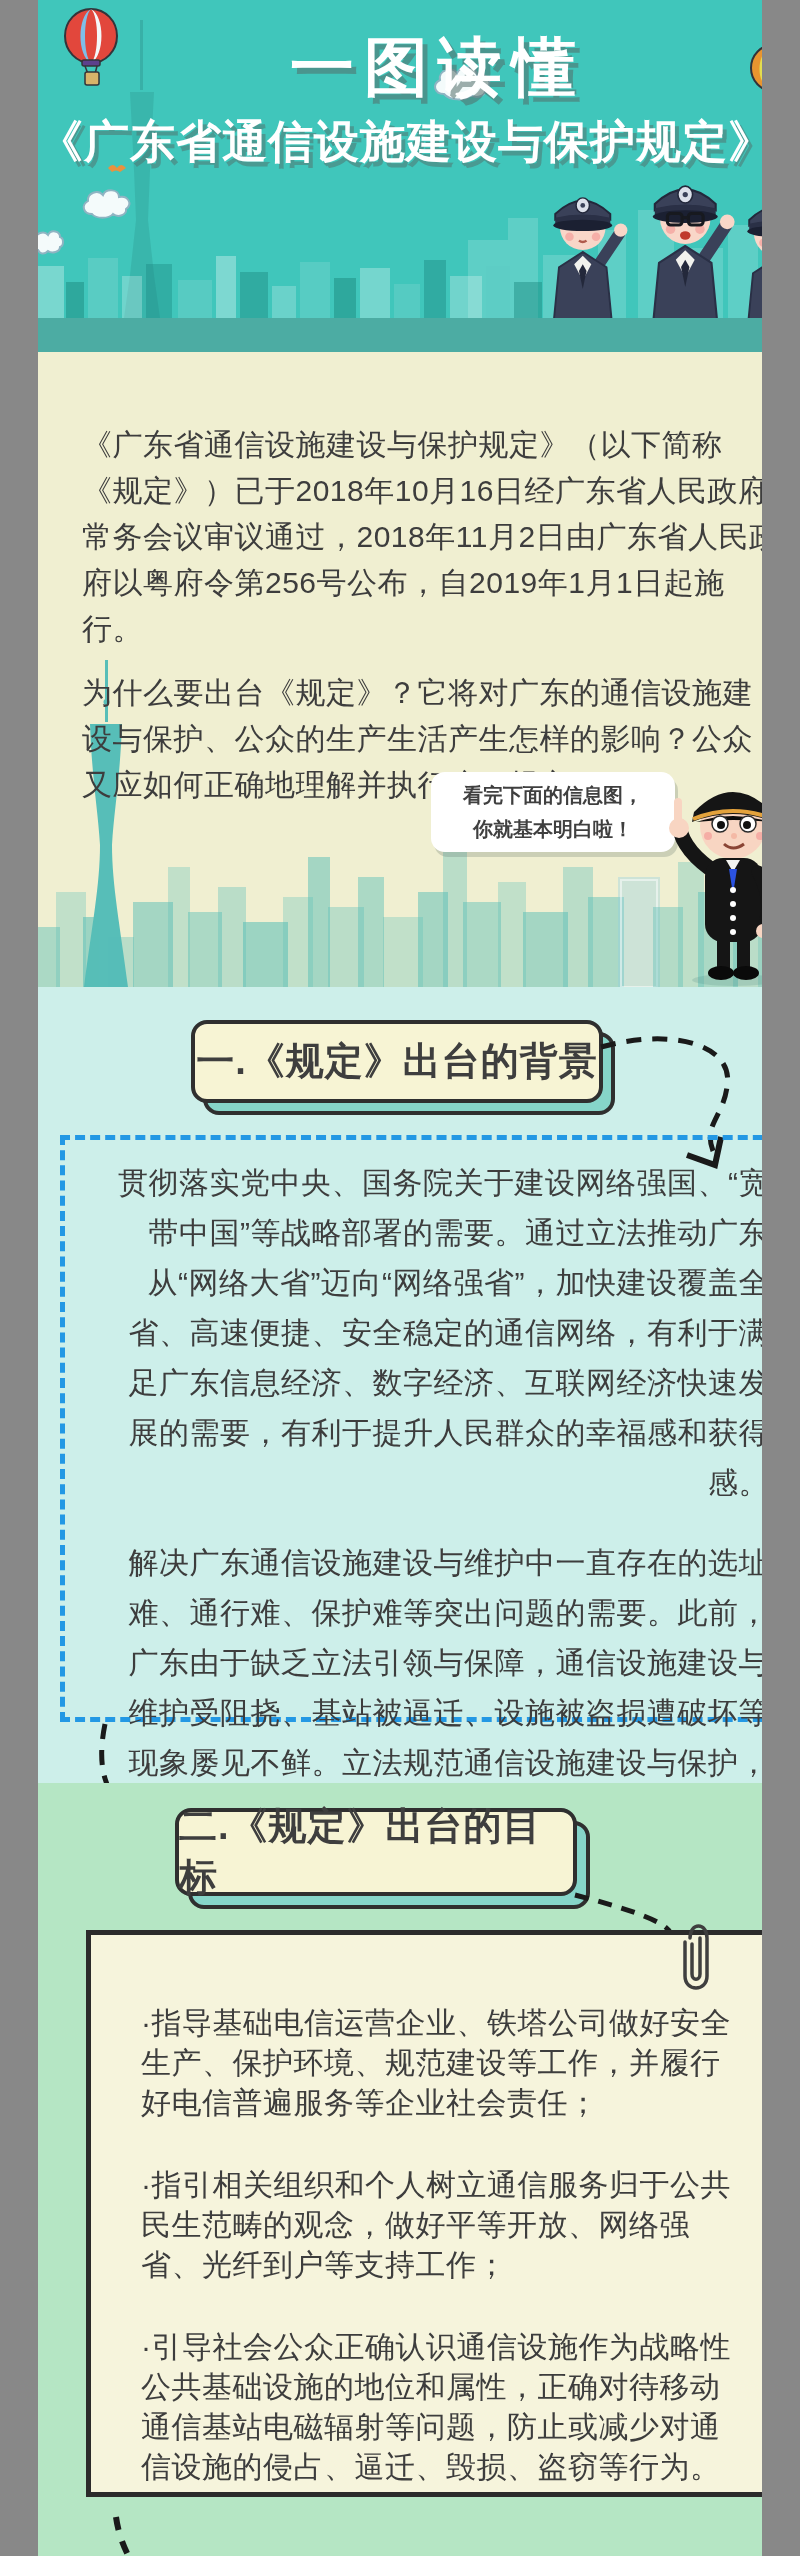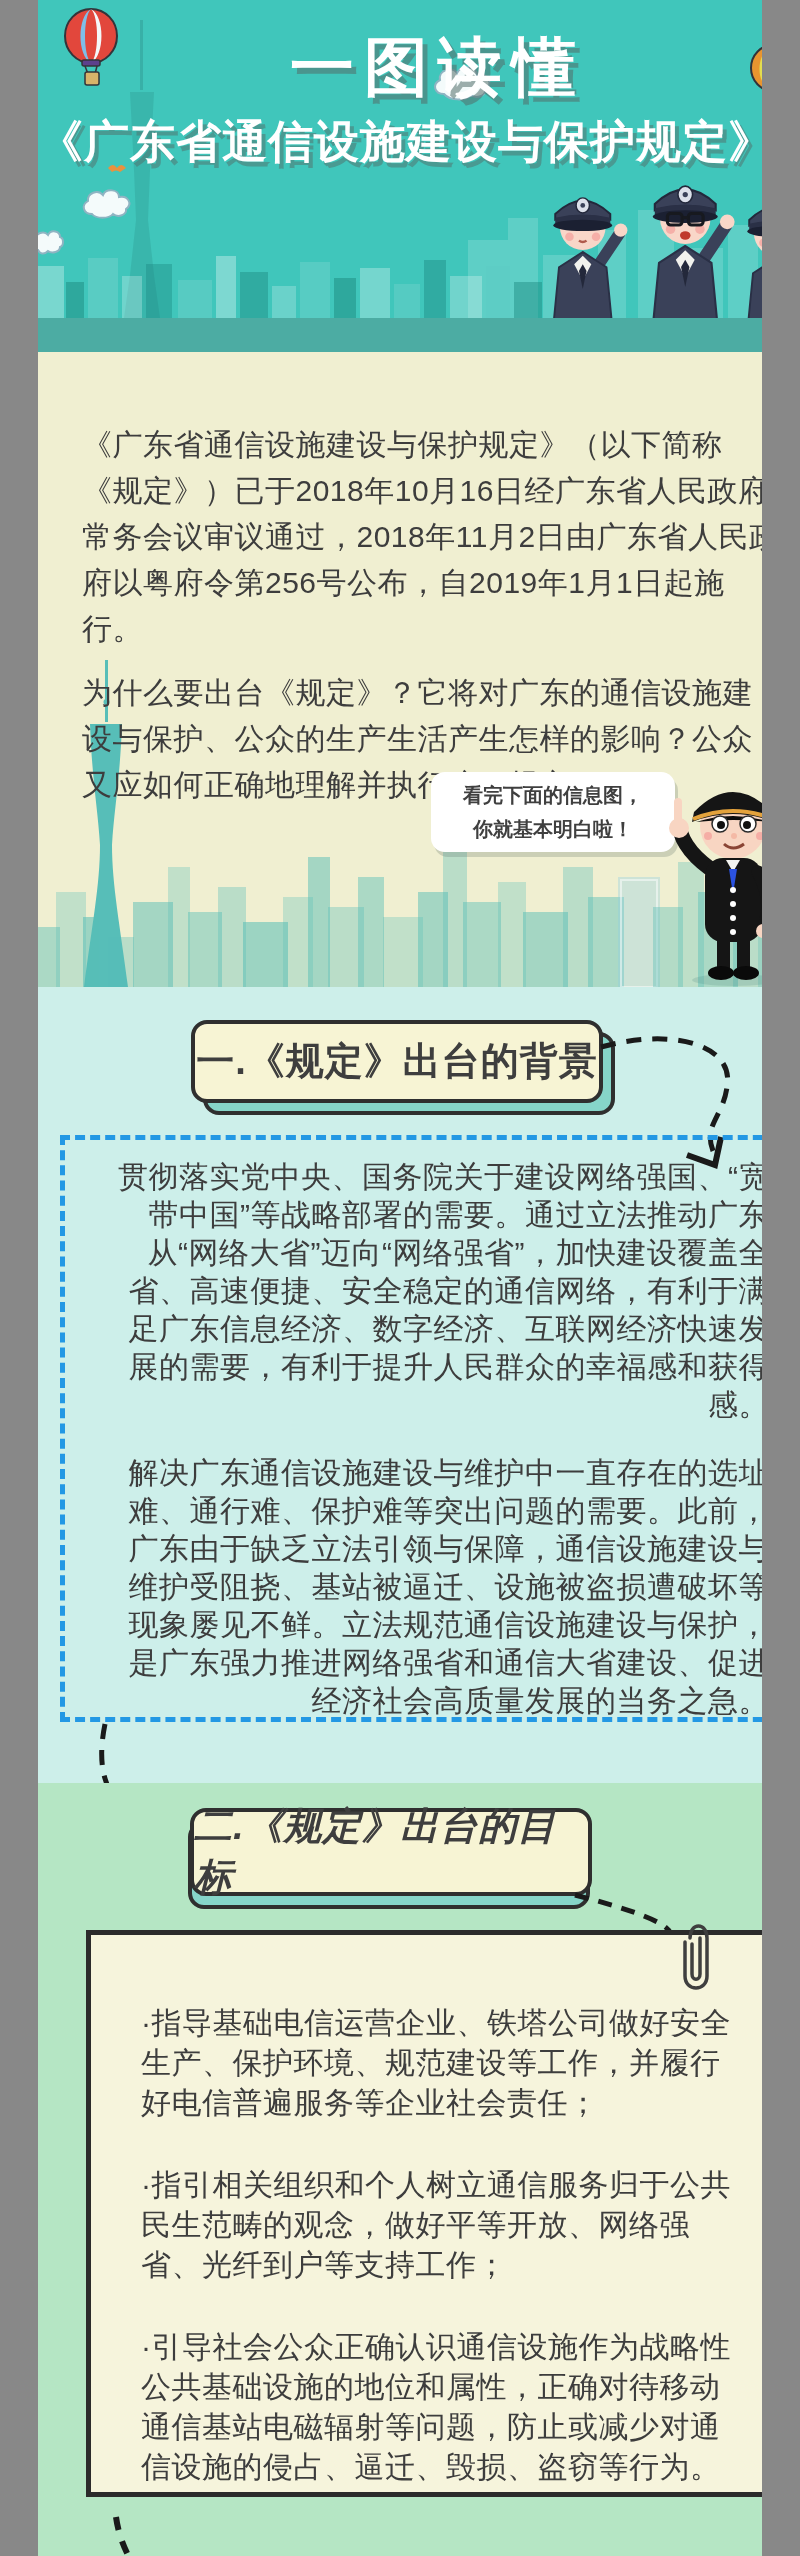--- a/index.html
+++ b/index.html
@@ -42,25 +42,25 @@
     font-size:38px;font-weight:900;color:#3E3E3E;letter-spacing:1px;
   }
   .badge-shadow{background:#86D5C9;border:4px solid #2F2F2F;border-radius:16px;}
   .badge1-shadow{left:165px;top:45px;width:404px;height:75px;}
   .badge1{left:153px;top:33px;width:404px;height:75px;}
   .dashedbox{
     left:22px;top:148px;width:748px;height:587px;
     border:5px dashed #2398E4;box-sizing:border-box;
     padding:18px 34px 0 34px;
   }
-  .dashedbox p{margin:0 0 30px 0;font-size:30px;line-height:38px;letter-spacing:.5px;}
+  .dashedbox p{margin:0 0 30px 0;font-size:30px;line-height:50px;letter-spacing:.5px;}
   
   .sec2{left:0;top:1783px;width:800px;height:773px;background:#B5E6C4;}
   .badge2-shadow{left:150px;top:38px;width:394px;height:80px;}
-  .badge2{left:152px;top:25px;width:394px;height:80px;font-style:italic;}
+  .badge2{left:137px;top:25px;width:394px;height:80px;}
   .targetbox{
     left:48px;top:147px;width:697px;height:567px;
     background:#F6F4DC;border:5px solid #2B2B2B;box-sizing:border-box;
     padding:68px 26px 0 50px;
   }
   .targetbox p{margin:0 12px 42px 0;font-size:30px;line-height:40px;letter-spacing:.5px;}
   svg{display:block;}
 </style>
 </head>
 <body>

